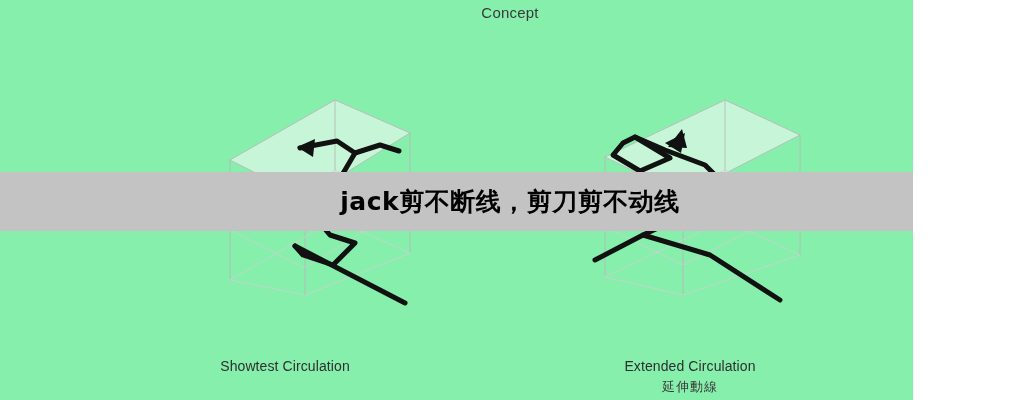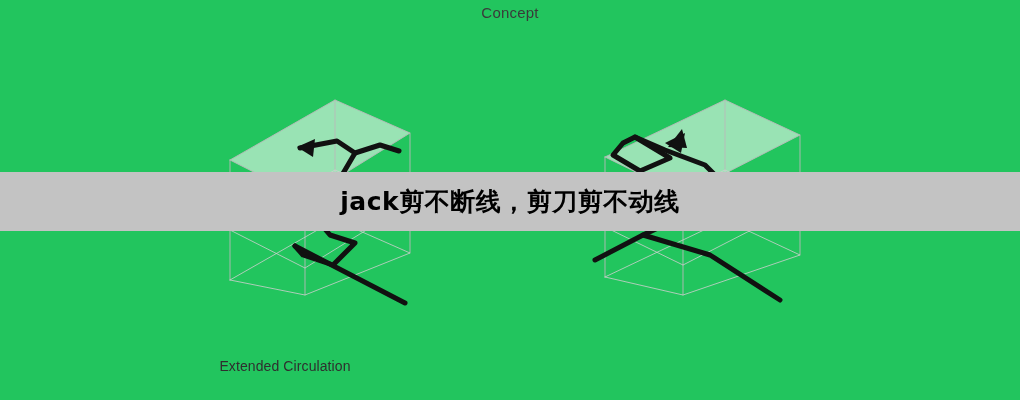--- a/index.html
+++ b/index.html
@@ -6,23 +6,23 @@
     margin: 0;
     padding: 0;
     background: #ffffff;
   }
   body {
     font-family: "Liberation Sans", "DejaVu Sans", sans-serif;
     -webkit-font-smoothing: antialiased;
   }
   #canvas {
     position: relative;
-    width: 1020px;
+    width: 913px;
     height: 400px;
-    background: #22c55e;
+    background: #86efac;
     overflow: hidden;
   }
 
   
   .concept-title {
     position: absolute;
     left: 0;
     top: 3px;
     width: 1020px;
     text-align: center;
@@ -182,23 +182,25 @@
         <polyline class="route" points="58,48 48,60 75,76 105,63 70,42 58,48"></polyline>
         <polyline class="route" points="70,42 100,55 140,70 165,95 125,118 78,140 30,165"></polyline>
         <polyline class="route" points="78,140 145,160 215,205"></polyline>
       </g>
       <polygon class="route-head" points="120,38 100,48 116,58"></polygon>
       <polygon class="route-head" points="117,34 103,52 122,53"></polygon>
     </svg>
   </div>
 
   <div class="caption" id="caption-left">
+    <div class="caption-en">Showtest Circulation</div>
+  </div>
+
+  <div class="caption" id="caption-right">
     <div class="caption-en">Extended Circulation</div>
-  </div>
-
-  <div class="caption" id="caption-right">
+    <div class="caption-zh">延伸動線</div>
   </div>
 
   <div class="banner">
     <span class="banner-text">jack剪不断线，剪刀剪不动线</span>
   </div>
 
 </div>
 
 </body></html>

